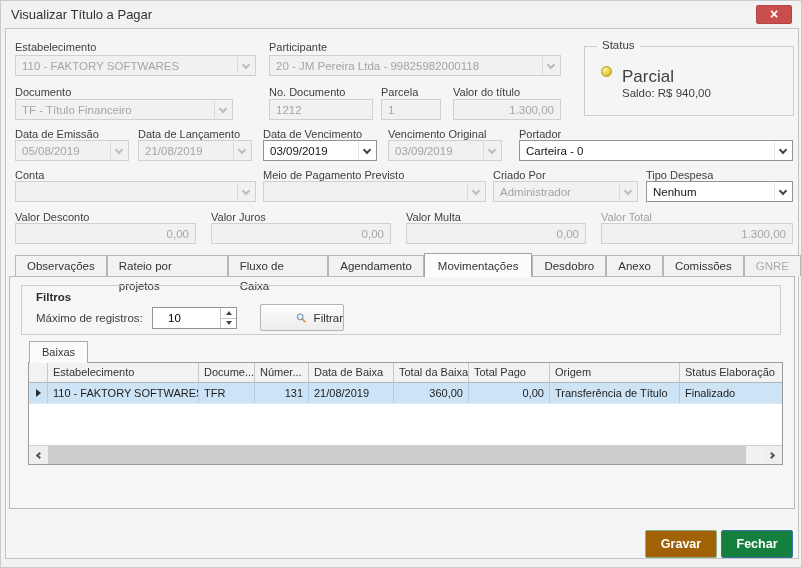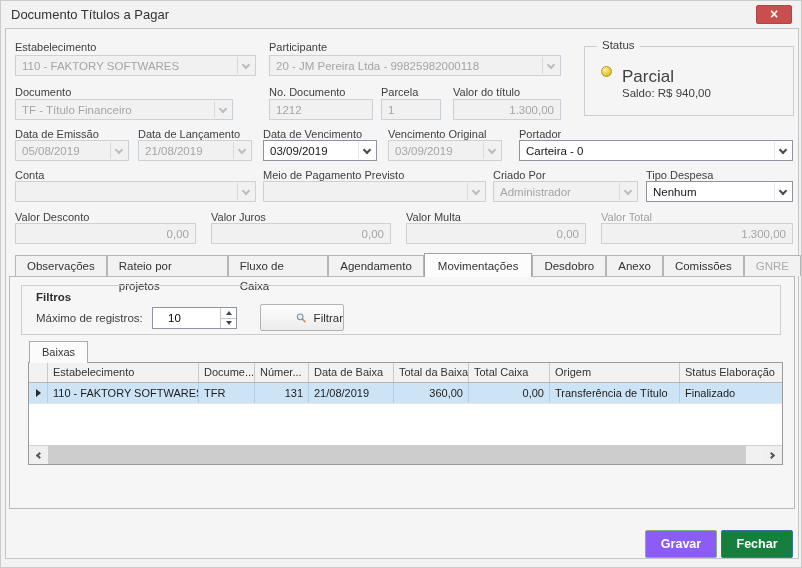--- a/index.html
+++ b/index.html
@@ -52,28 +52,28 @@
   .c7{width:130px;flex:none;} .c8{flex:1;border-right:none;}
   .row-arrow { width:0; height:0; border-top:4px solid transparent; border-bottom:4px solid transparent; border-left:5px solid #2b2b2b; }
   .g-fill { flex:1; background:#fff; }
   .g-scroll { height:19px; background:#f1f1f1; border-top:1px solid #d0d0d0; display:flex; align-items:stretch; flex:none; }
   .sc-btn { width:19px; background:#efefef; display:flex; align-items:center; justify-content:center; cursor:pointer; flex:none; }
   .sc-thumb { width:698px; background:#cdcdcd; cursor:pointer; flex:none; }
   .chev-l { width:5px; height:5px; border-left:2px solid #555; border-bottom:2px solid #555; transform:rotate(45deg); margin-left:2px; }
   .chev-r { width:5px; height:5px; border-left:2px solid #555; border-bottom:2px solid #555; transform:rotate(225deg); margin-right:2px; }
 
   .btn { position:absolute; top:529px; width:72px; height:28px; border-radius:2px; color:#fff; font-weight:bold; font-size:12.5px; display:flex; align-items:center; justify-content:center; cursor:pointer; }
-  .btn-gravar { left:644px; background:#8b5cf6; border:1px solid #86ae80; }
+  .btn-gravar { left:644px; background:#a16207; border:1px solid #86ae80; }
   .btn-fechar { left:720px; background:#15803d; border:1px solid #3873a8; }
 </style>
 </head>
 <body>
 
 <div class="dlg">
-  <div class="title">Documento Títulos a Pagar</div>
+  <div class="title">Visualizar Título a Pagar</div>
   <div class="close-btn"><span>×</span></div>
 
   <div class="panel"></div>
 
   <span class="lbl" style="left:14px;top:40px">Estabelecimento</span>
   <div class="box combo" style="left:14px;top:54px;width:241px">
     <span>110 - FAKTORY SOFTWARES</span>
     <span class="dd">
         <i class="chev"></i>
       </span>
@@ -234,21 +234,21 @@
 
   <div class="baixas-tab">Baixas</div>
   <div class="grid">
     <div class="g-head">
       <div class="hc c0"></div>
       <div class="hc c1">Estabelecimento</div>
       <div class="hc c2">Docume...</div>
       <div class="hc c3">Númer...</div>
       <div class="hc c4">Data de Baixa</div>
       <div class="hc c5">Total da Baixa</div>
-      <div class="hc c6">Total Caixa</div>
+      <div class="hc c6">Total Pago</div>
       <div class="hc c7">Origem</div>
       <div class="hc c8">Status Elaboração</div>
     </div>
     <div class="g-row">
       <div class="dc c0">
           <i class="row-arrow"></i>
         </div>
       <div class="dc c1">110 - FAKTORY SOFTWARES</div>
       <div class="dc c2">TFR</div>
       <div class="dc c3 num">131</div>

